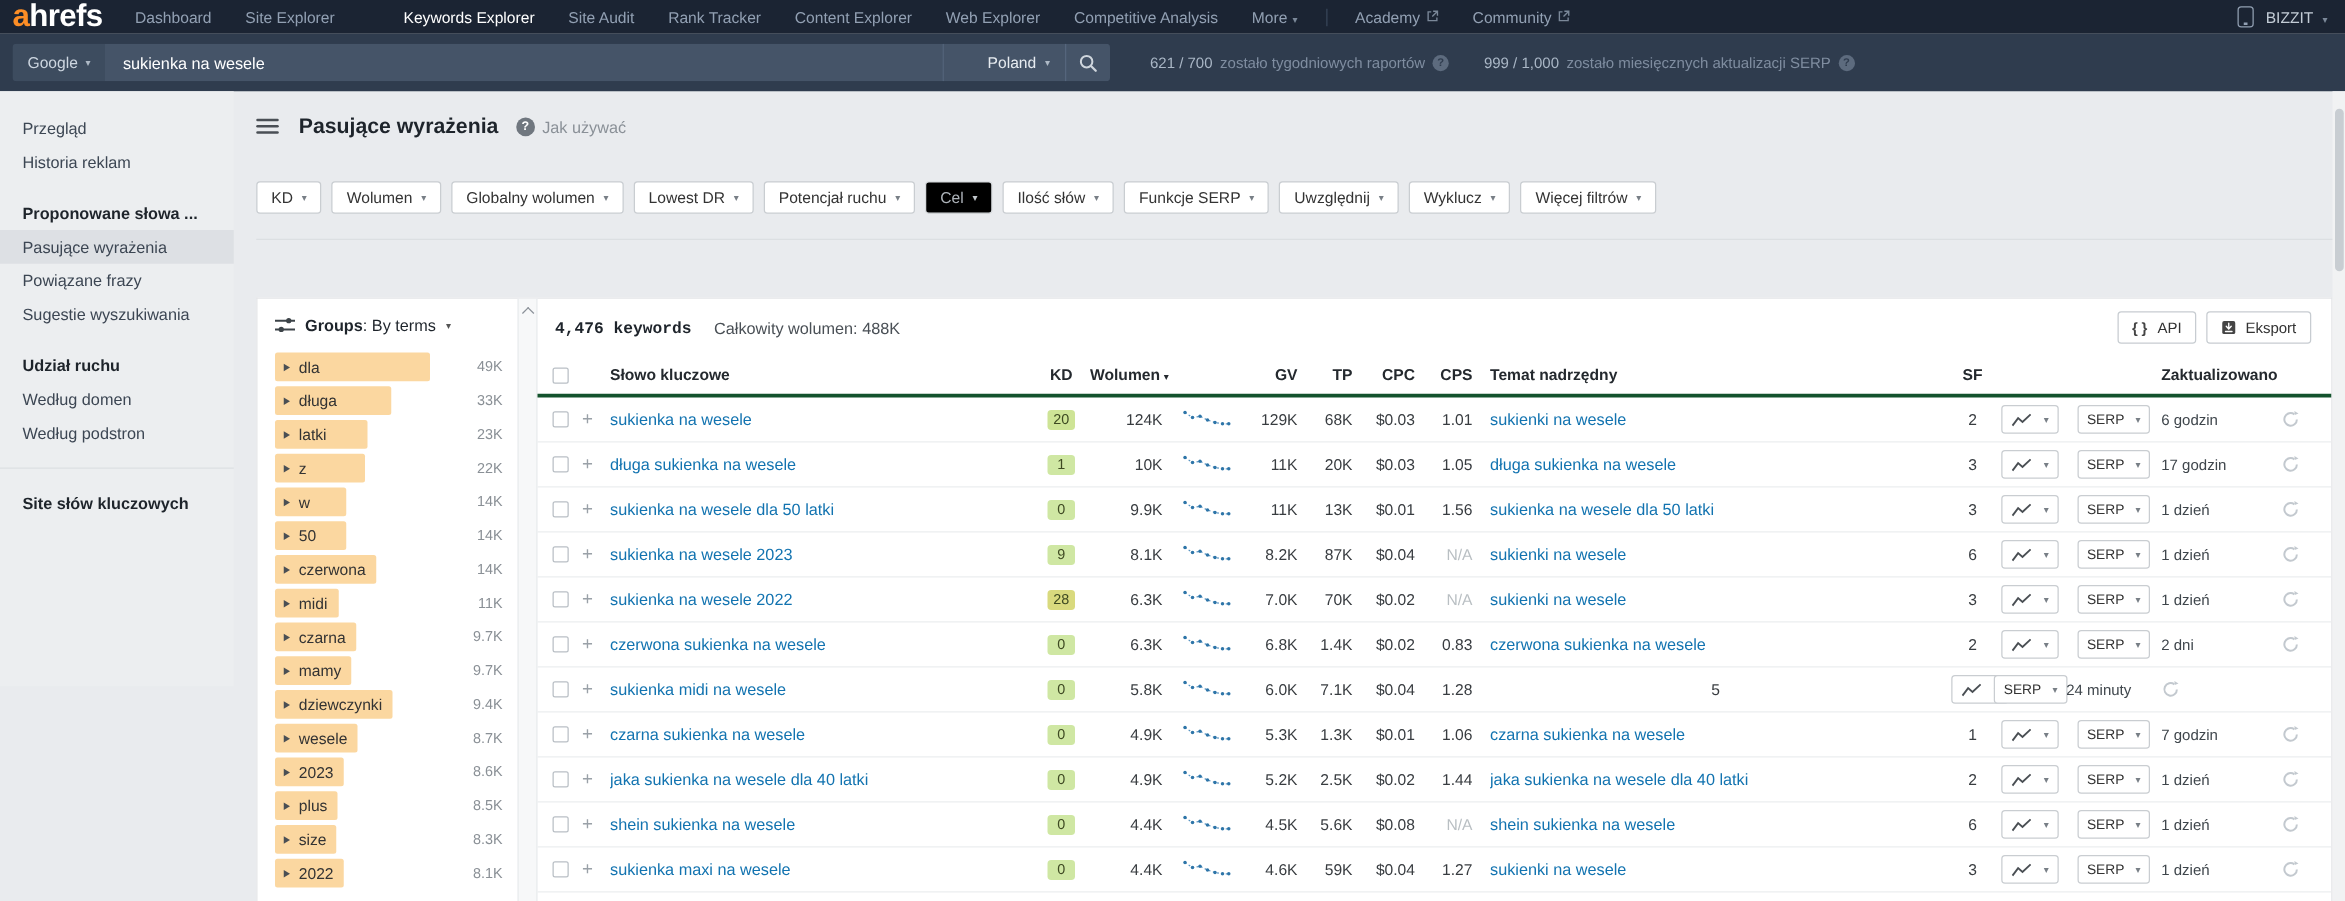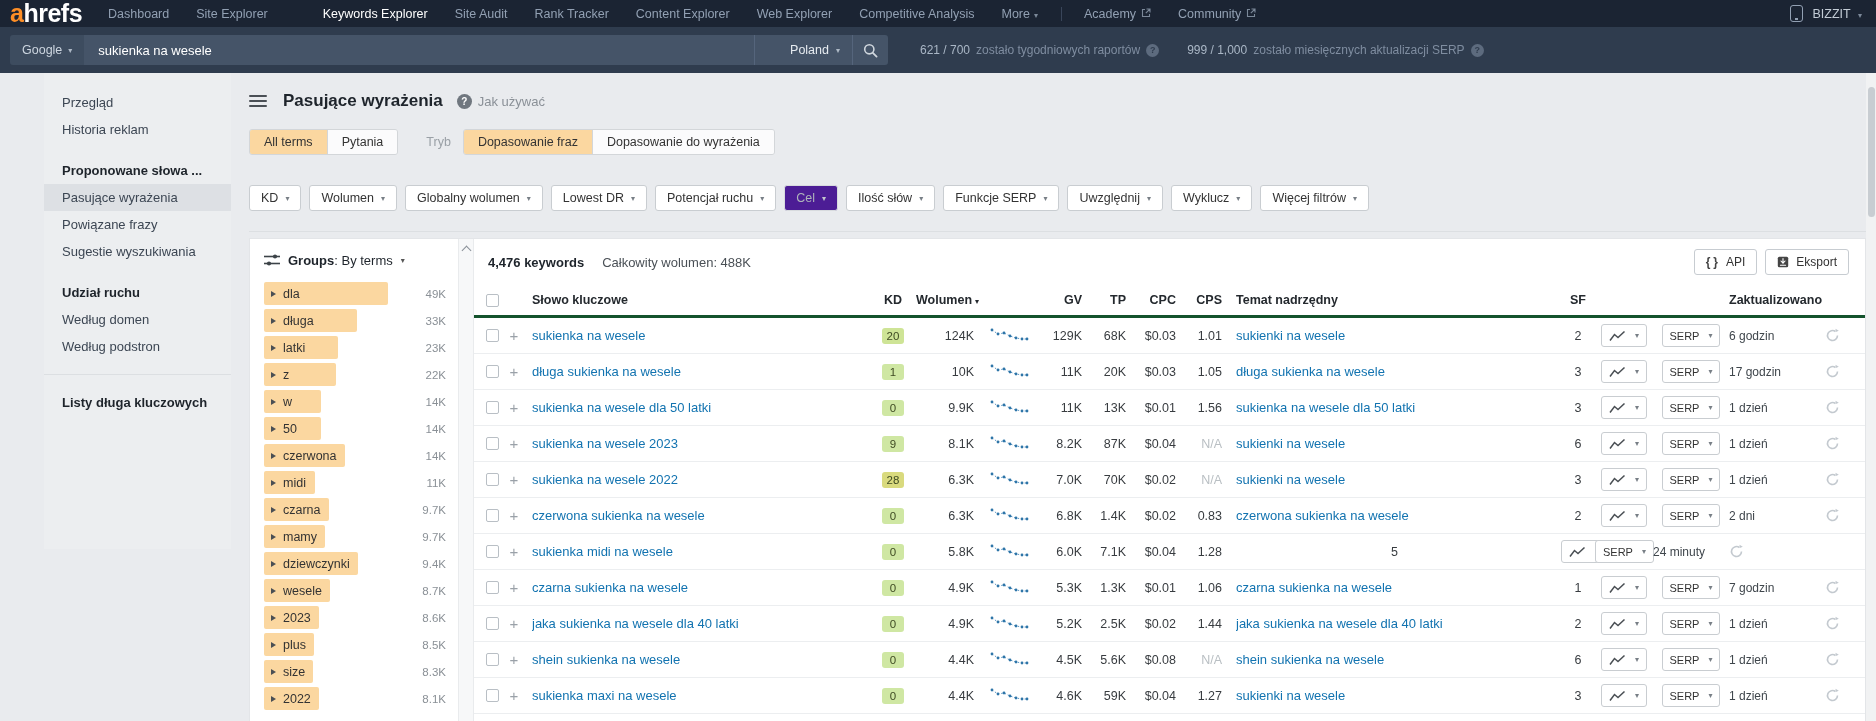--- a/index.html
+++ b/index.html
@@ -31,21 +31,21 @@
   .flag { width:16px; height:11px; border-radius:1px; overflow:hidden; display:inline-block; }
   .flag .top { height:5.5px; background:#f5f5f5; }
   .flag .bottom { height:5.5px; background:#d22730; }
   .search-btn { background:#455468; border:none; border-left:1px solid #55657c; width:36px; display:flex; align-items:center; justify-content:center; cursor:pointer; }
   .stats { display:flex; gap:28px; margin-left:32px; align-items:center; }
   .stat { font-size:12px; color:#7f8da0; display:flex; align-items:center; gap:6px; white-space:nowrap; }
   .stat .nums { color:#aab7c6; }
   .q-icon { width:13px; height:13px; border-radius:50%; background:#5d6b7e; color:#2f3c4e; font-size:9px; font-weight:bold; display:inline-flex; align-items:center; justify-content:center; }
 
   
-  .bodyrow { display:flex; height:476px;padding-left:44px; }
+  .bodyrow { display:flex; height:476px; }
   .sidebar { width:187px; background:#eceef0; padding-top:16px; flex-shrink:0; }
   .side-item { font-size:13px; color:#3c4653; padding:6px 10px 6px 18px; cursor:pointer; white-space:nowrap; }
   .side-header { font-size:13px; font-weight:bold; color:#1e242b; padding:6px 10px 6px 18px; margin-top:14px; white-space:nowrap; }
   .side-item.active { background:#dde0e4; }
   .side-sep { border-top:1px solid #dcdfe2; margin:14px 0 2px 0; }
   .main { flex:1; position:relative; padding-left:18px; }
 
   
   .title-row { display:flex; align-items:center; margin-top:14px; height:28px; }
   .burger { width:18px; display:flex; flex-direction:column; gap:3px; margin-right:16px; cursor:pointer; }
@@ -58,21 +58,21 @@
   .tabgroup { display:flex; border-radius:3px; overflow:hidden; border:1px solid #d3d6d9; }
   .tab { font-size:12.5px; padding:5px 14px; background:#fbfbfc; color:#333; cursor:pointer; border-right:1px solid #d3d6d9; white-space:nowrap; }
   .tab:last-child { border-right:none; }
   .tab.sel { background:#fbd7a0; }
   .mode-label { color:#9aa0a6; font-size:12.5px; margin:0 12px 0 28px; }
 
   .filters-row { display:flex; gap:8px; margin-top:30px; align-items:center; }
   .filter-btn { background:#fff; border:1px solid #c9cdd1; border-radius:3px; height:26px; padding:0 11px; font-size:12.5px; color:#333; display:flex; align-items:center; gap:7px; cursor:pointer; white-space:nowrap; }
   .filter-btn .caret, .tbtn .caret, .engine-btn .caret, .country-btn .caret { font-size:8px; color:#787f86; }
   .engine-btn .caret, .country-btn .caret { color:#aeb9c6; }
-  .filter-btn.disabled { background:#4c1d95; color:#aeb4ba; border-color:#d8dbde; cursor:default; }
+  .filter-btn.disabled { background:#000000; color:#aeb4ba; border-color:#d8dbde; cursor:default; }
   .filter-btn.disabled .caret { color:#c2c7cc; }
   .filters-sep { position:absolute; left:0; right:0; border-top:1px solid #dcdfe2; margin-top:0; }
 
   
   .card { position:absolute; top:165px; left:18px; right:10px; bottom:-483px; height:483px; background:#fff; border:1px solid #e3e5e8; border-bottom:none; display:flex; }
 
   
   .groups { width:208px; flex-shrink:0; padding:14px 10px 0 14px; position:relative; }
   .groups-head { display:flex; align-items:center; gap:8px; font-size:13px; color:#1e242b; margin-bottom:12px; cursor:pointer; }
   .groups-head b { font-weight:bold; }
@@ -81,21 +81,21 @@
   .tri { width:0; height:0; border-left:5px solid #4a4f54; border-top:3.5px solid transparent; border-bottom:3.5px solid transparent; flex-shrink:0; }
   .glabel { font-size:12.5px; color:#333; white-space:nowrap; }
   .gcount { position:absolute; right:2px; font-size:11.5px; color:#8a9096; }
 
   .gscroll { width:16px; flex-shrink:0; background:#f7f8f9; border-left:1px solid #e9ebed; border-right:1px solid #e9ebed; display:flex; justify-content:center; padding-top:5px; }
   .chev-up { width:7px; height:7px; border-left:1.5px solid #8a9098; border-top:1.5px solid #8a9098; transform:rotate(45deg); margin-top:3px; }
 
   
   .table { flex:1; min-width:0; }
   .toolbar { height:46px; display:flex; align-items:center; padding:0 16px 0 14px; }
-  .kw-count { font-size:13px; font-weight:bold; color:#1e242b; margin-right:18px; }
+  .kw-count { font-size:13px; font-weight:bold; color:#1e242b; margin-right:18px;font-family:Liberation Mono, monospace; }
   .total-vol { font-size:13px; color:#4a5056; }
   .toolbar-spacer { flex:1; }
   .tool-btn { background:#fff; border:1px solid #c7ccd1; border-radius:3px; height:26px; padding:0 11px; font-size:12px; color:#333; display:flex; align-items:center; gap:7px; cursor:pointer; margin-left:8px; }
   .braces { font-weight:bold; font-size:12px; color:#444; letter-spacing:1px; }
 
   .trow { display:grid; grid-template-columns:20px 26px 338px 46px 64px 58px 50px 44px 50px 46px 1fr 34px 58px 76px 96px 40px; align-items:center; padding-left:12px; }
   .thead { height:33px; border-bottom:3px solid #14532d; font-size:12.5px; font-weight:bold; color:#24292e; }
   .tr { height:36px; border-bottom:1px solid #eceef0; font-size:12.5px; color:#383c40; }
   .cell-r { text-align:right; padding-right:6px; }
   .cell-c { text-align:center; }
@@ -188,48 +188,37 @@
         <div class="side-item">Przegląd</div>
         <div class="side-item">Historia reklam</div>
         <div class="side-header">Proponowane słowa ...</div>
         <div class="side-item active">Pasujące wyrażenia</div>
         <div class="side-item">Powiązane frazy</div>
         <div class="side-item">Sugestie wyszukiwania</div>
         <div class="side-header">Udział ruchu</div>
         <div class="side-item">Według domen</div>
         <div class="side-item">Według podstron</div>
         <div class="side-sep"></div>
-        <div class="side-header">Listy długa kluczowych</div>
+        <div class="side-header">Site słów kluczowych</div>
       </nav>
 
     <main class="main">
       <div class="title-row">
         <div class="burger">
             <i></i>
             <i></i>
             <i></i>
           </div>
         <div class="page-title">Pasujące wyrażenia</div>
         <div class="help">
             <span class="help-q">?</span>
             <span>Jak używać</span>
           </div>
       </div>
 
-      <div class="tabs-row">
-        <div class="tabgroup" id="term-tabs">
-            <div class="tab sel">All terms</div>
-            <div class="tab">Pytania</div>
-          </div>
-        <span class="mode-label">Tryb</span>
-        <div class="tabgroup" id="mode-tabs">
-            <div class="tab sel">Dopasowanie fraz</div>
-            <div class="tab">Dopasowanie do wyrażenia</div>
-          </div>
-      </div>
 
       <div class="filters-row" id="filters">
           <button class="filter-btn">
             <span>KD</span>
             <span class="caret">▾</span>
           </button>
           <button class="filter-btn">
             <span>Wolumen</span>
             <span class="caret">▾</span>
           </button>

